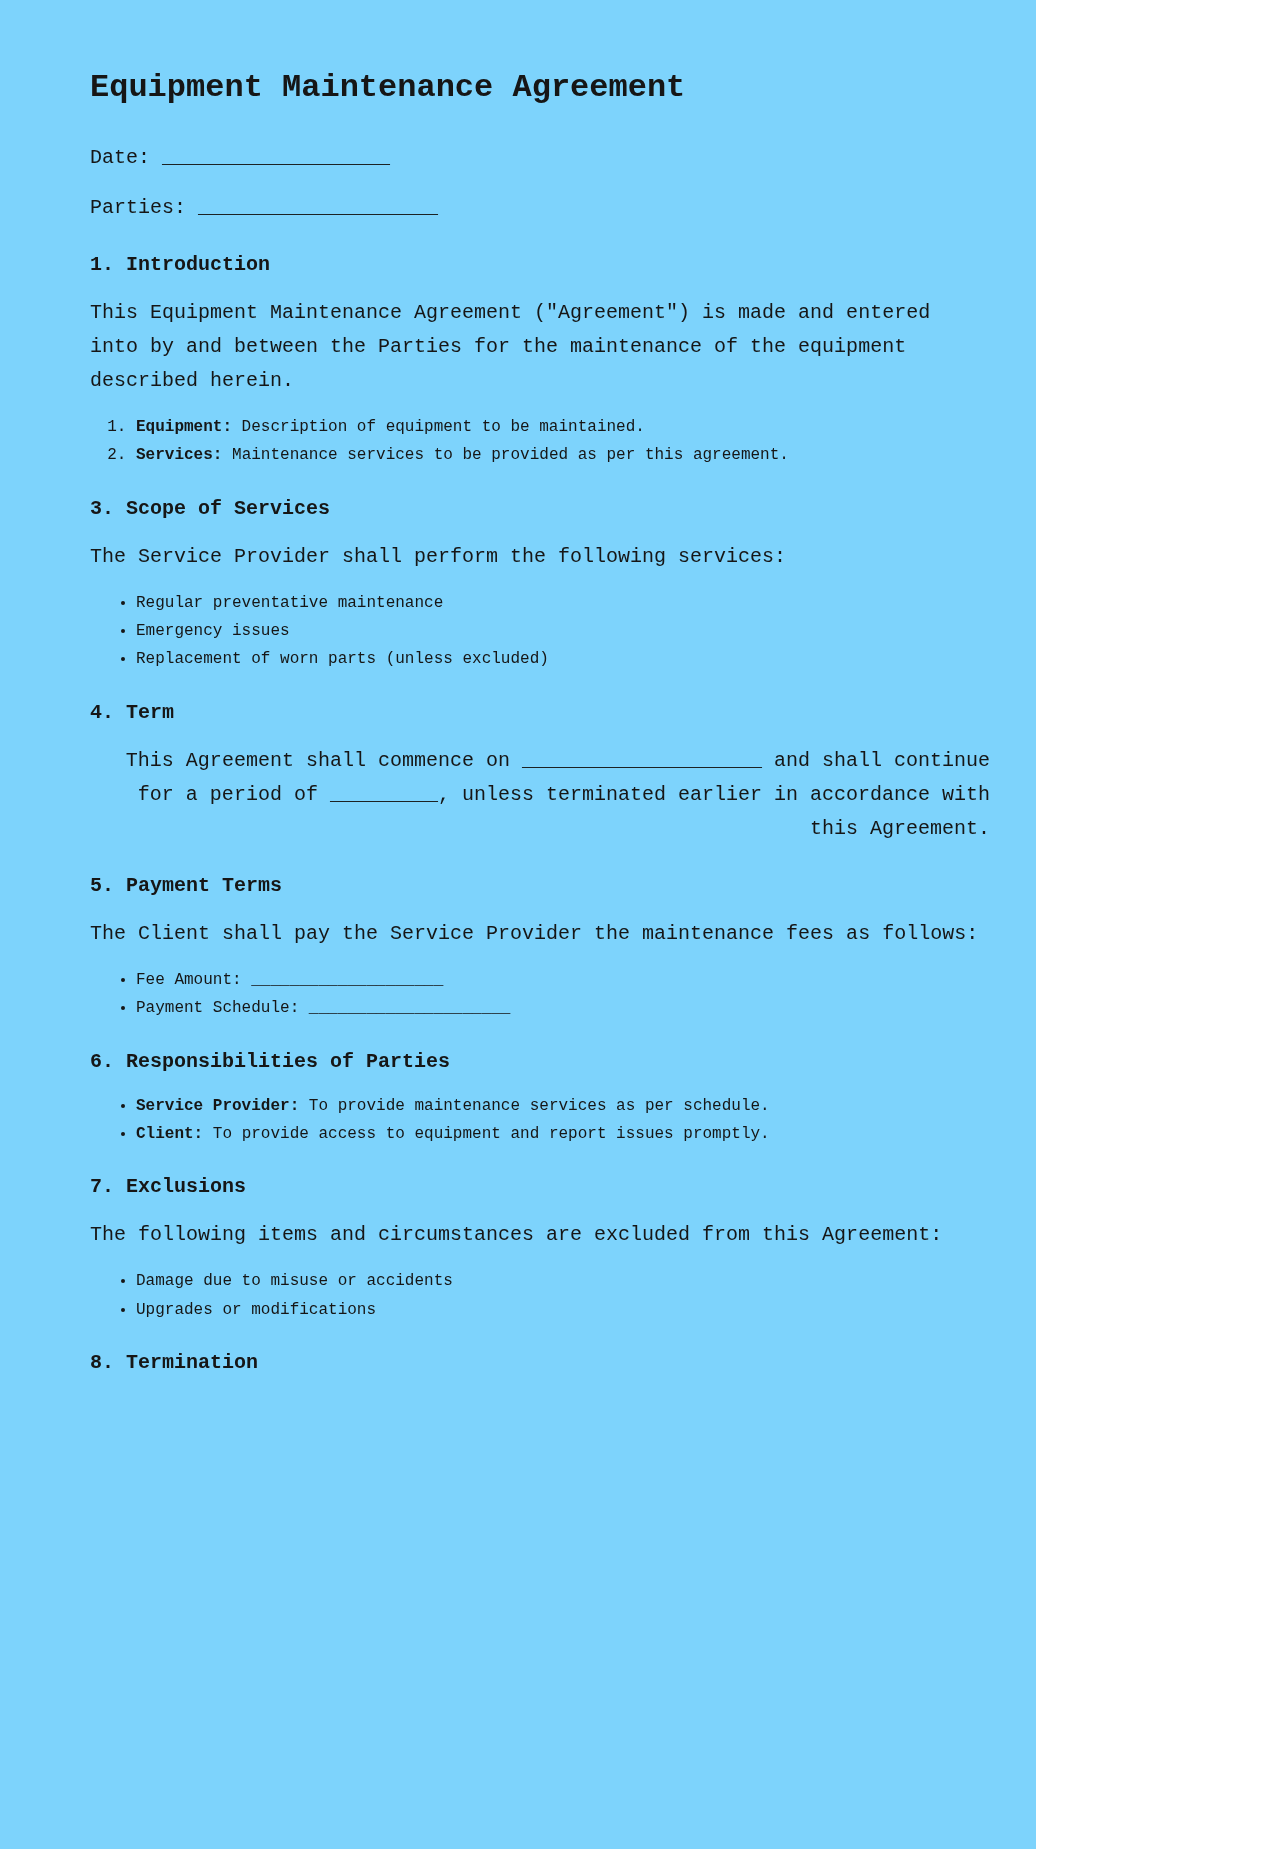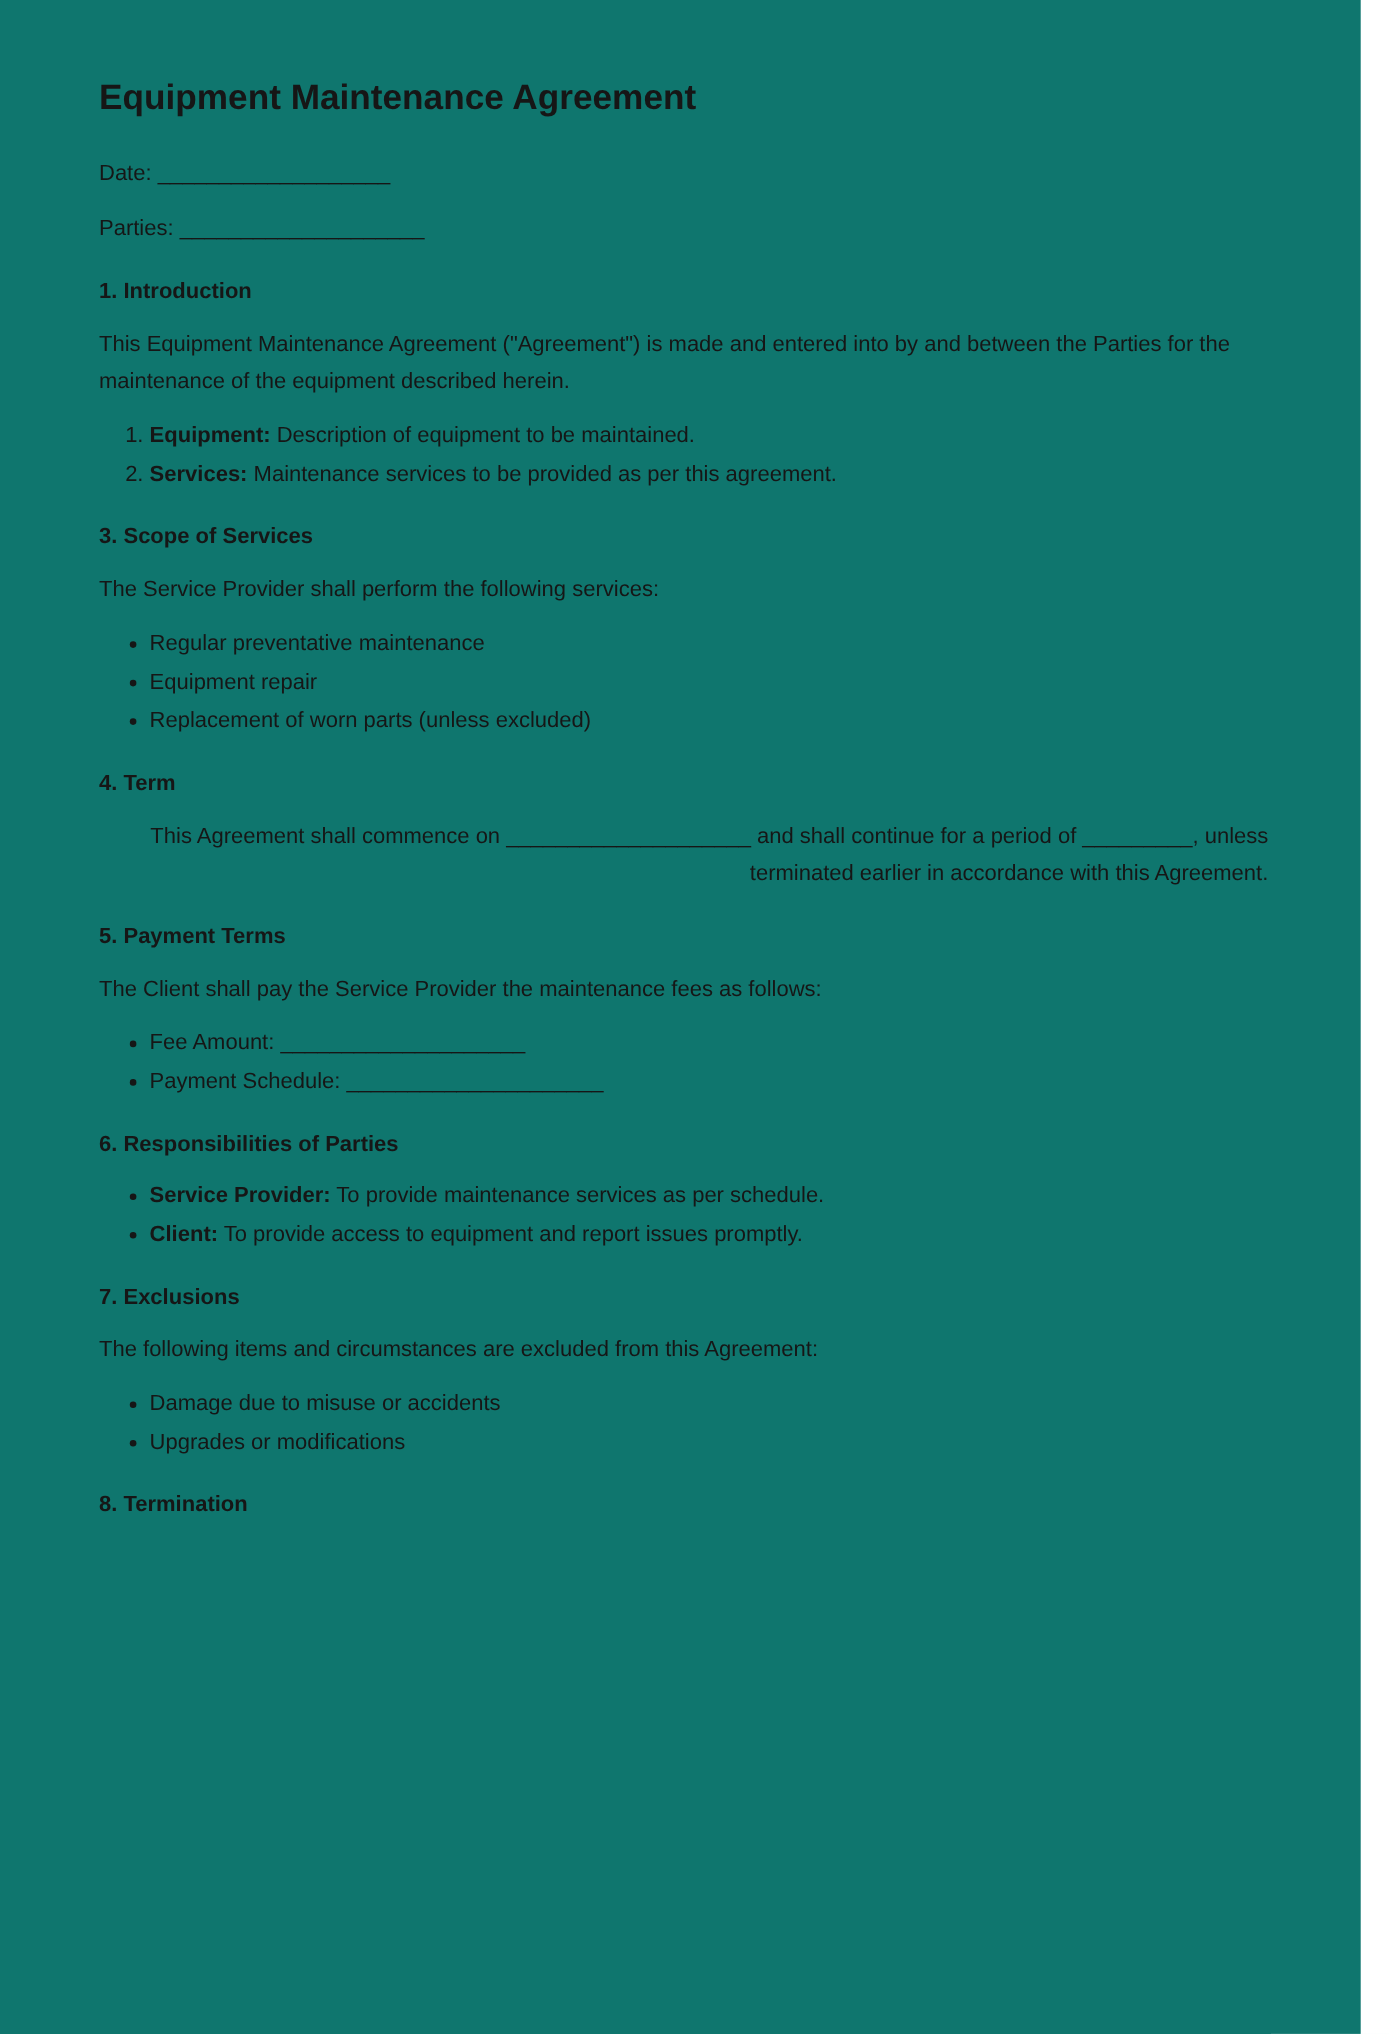--- a/index.html
+++ b/index.html
@@ -1,22 +1,22 @@
 <!DOCTYPE html>
 <html><head>
 <meta charset="utf-8">
 <style>
   html, body { margin: 0; padding: 0; background: #ffffff; }
   .page {
     position: relative;
-    width: 1237px;
+    width: 1036px;
     height: 1849px;
-    background: #0f766e;
+    background: #7dd3fc;
     overflow: hidden;
-    font-family: Liberation Sans, sans-serif;
+    font-family: Liberation Mono, monospace;
     color: #161616;
   }
   .doc { padding: 48px 46px 0 90px; }
   .doc-title {
     font-size: 32px;
     font-weight: 700;
     line-height: 1.15;
     margin: 22px 0 34px 0;
   }
   .para, .field {
@@ -27,21 +27,21 @@
   .sec-heading {
     font-size: 20px;
     font-weight: 700;
     line-height: 1.2;
     margin: 28px 0 19px 0;
   }
   .term-width { max-width: 1063px; text-align: right; }
   .num-list, .bullet-list {
     margin: 16px 0;
     padding-left: 46px;
-    font-size: 20px;
+    font-size: 16px;
   }
   .num-list { list-style: decimal; }
   .bullet-list { list-style: disc; }
   li { line-height: 1.65; margin: 0 0 2px 0; }
   li b, .field b { font-weight: 700; }
   .cutoff { height: 13px; overflow: hidden; }
   .cutoff .num-list { margin: 0; }
 </style>
 </head>
 <body>
@@ -65,21 +65,21 @@
         <li><b>Equipment:</b><span> Description of equipment to be maintained.</span></li>
         <li><b>Services:</b><span> Maintenance services to be provided as per this agreement.</span></li>
       </ol>
     </section>
 
     <section>
       <h2 class="sec-heading">3. Scope of Services</h2>
       <p class="para">The Service Provider shall perform the following services:</p>
       <ul class="bullet-list">
         <li><span>Regular preventative maintenance</span></li>
-        <li><span>Equipment repair</span></li>
+        <li><span>Emergency issues</span></li>
         <li><span>Replacement of worn parts (unless excluded)</span></li>
       </ul>
     </section>
 
     <section>
       <h2 class="sec-heading">4. Term</h2>
       <p class="para term-width">This Agreement shall commence on ____________________ and shall continue for a period of _________, unless terminated earlier in accordance with this Agreement.</p>
     </section>
 
     <section>

